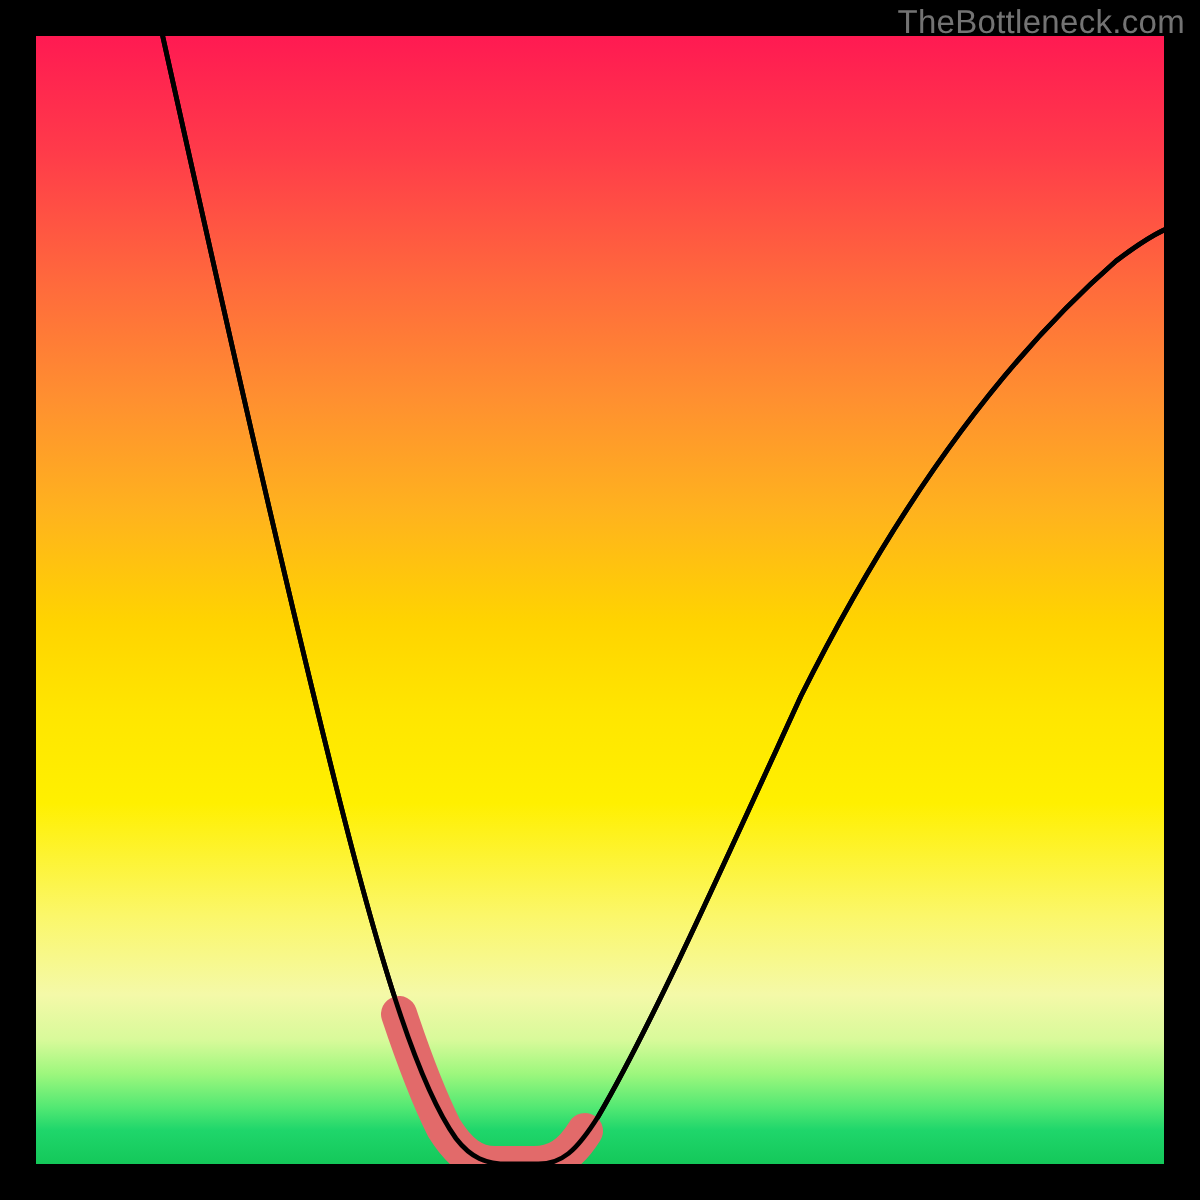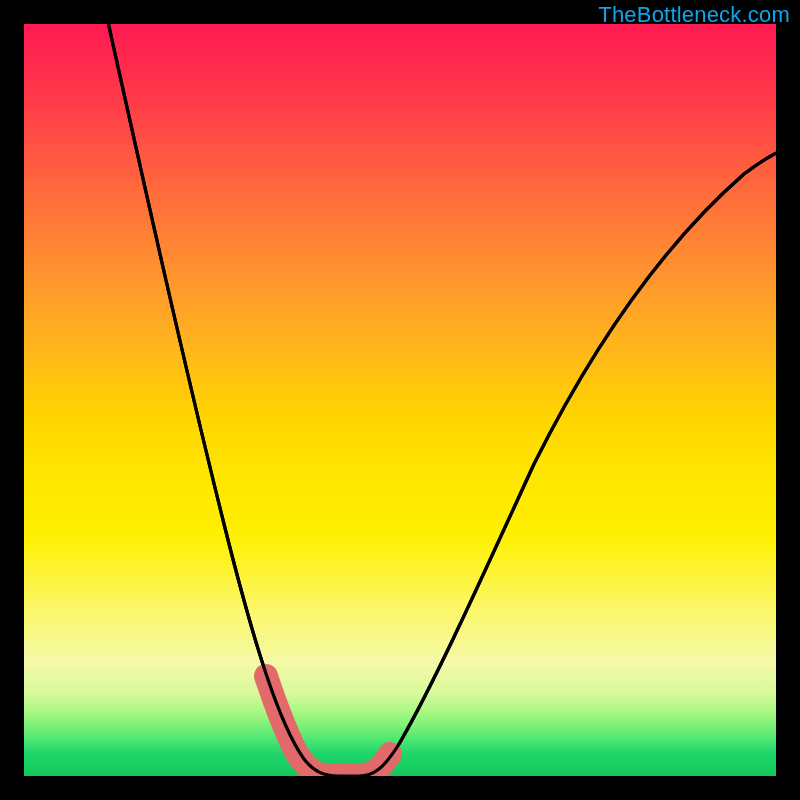--- a/index.html
+++ b/index.html
@@ -43,21 +43,21 @@
       #9df77d 92%,
       #52e873 95%,
       #1fd66b 97%,
       #14c85a 100%
     );
   }
   .watermark {
     position: absolute;
     top: 2px;
     right: 10px;
-    color: #0ea5e9;
+    color: #737373;
     font-size: 22px;
     font-weight: 500;
     letter-spacing: 0.2px;
   }
   svg.curve {
     position: absolute;
     inset: 0;
   }
 </style>
 </head>

